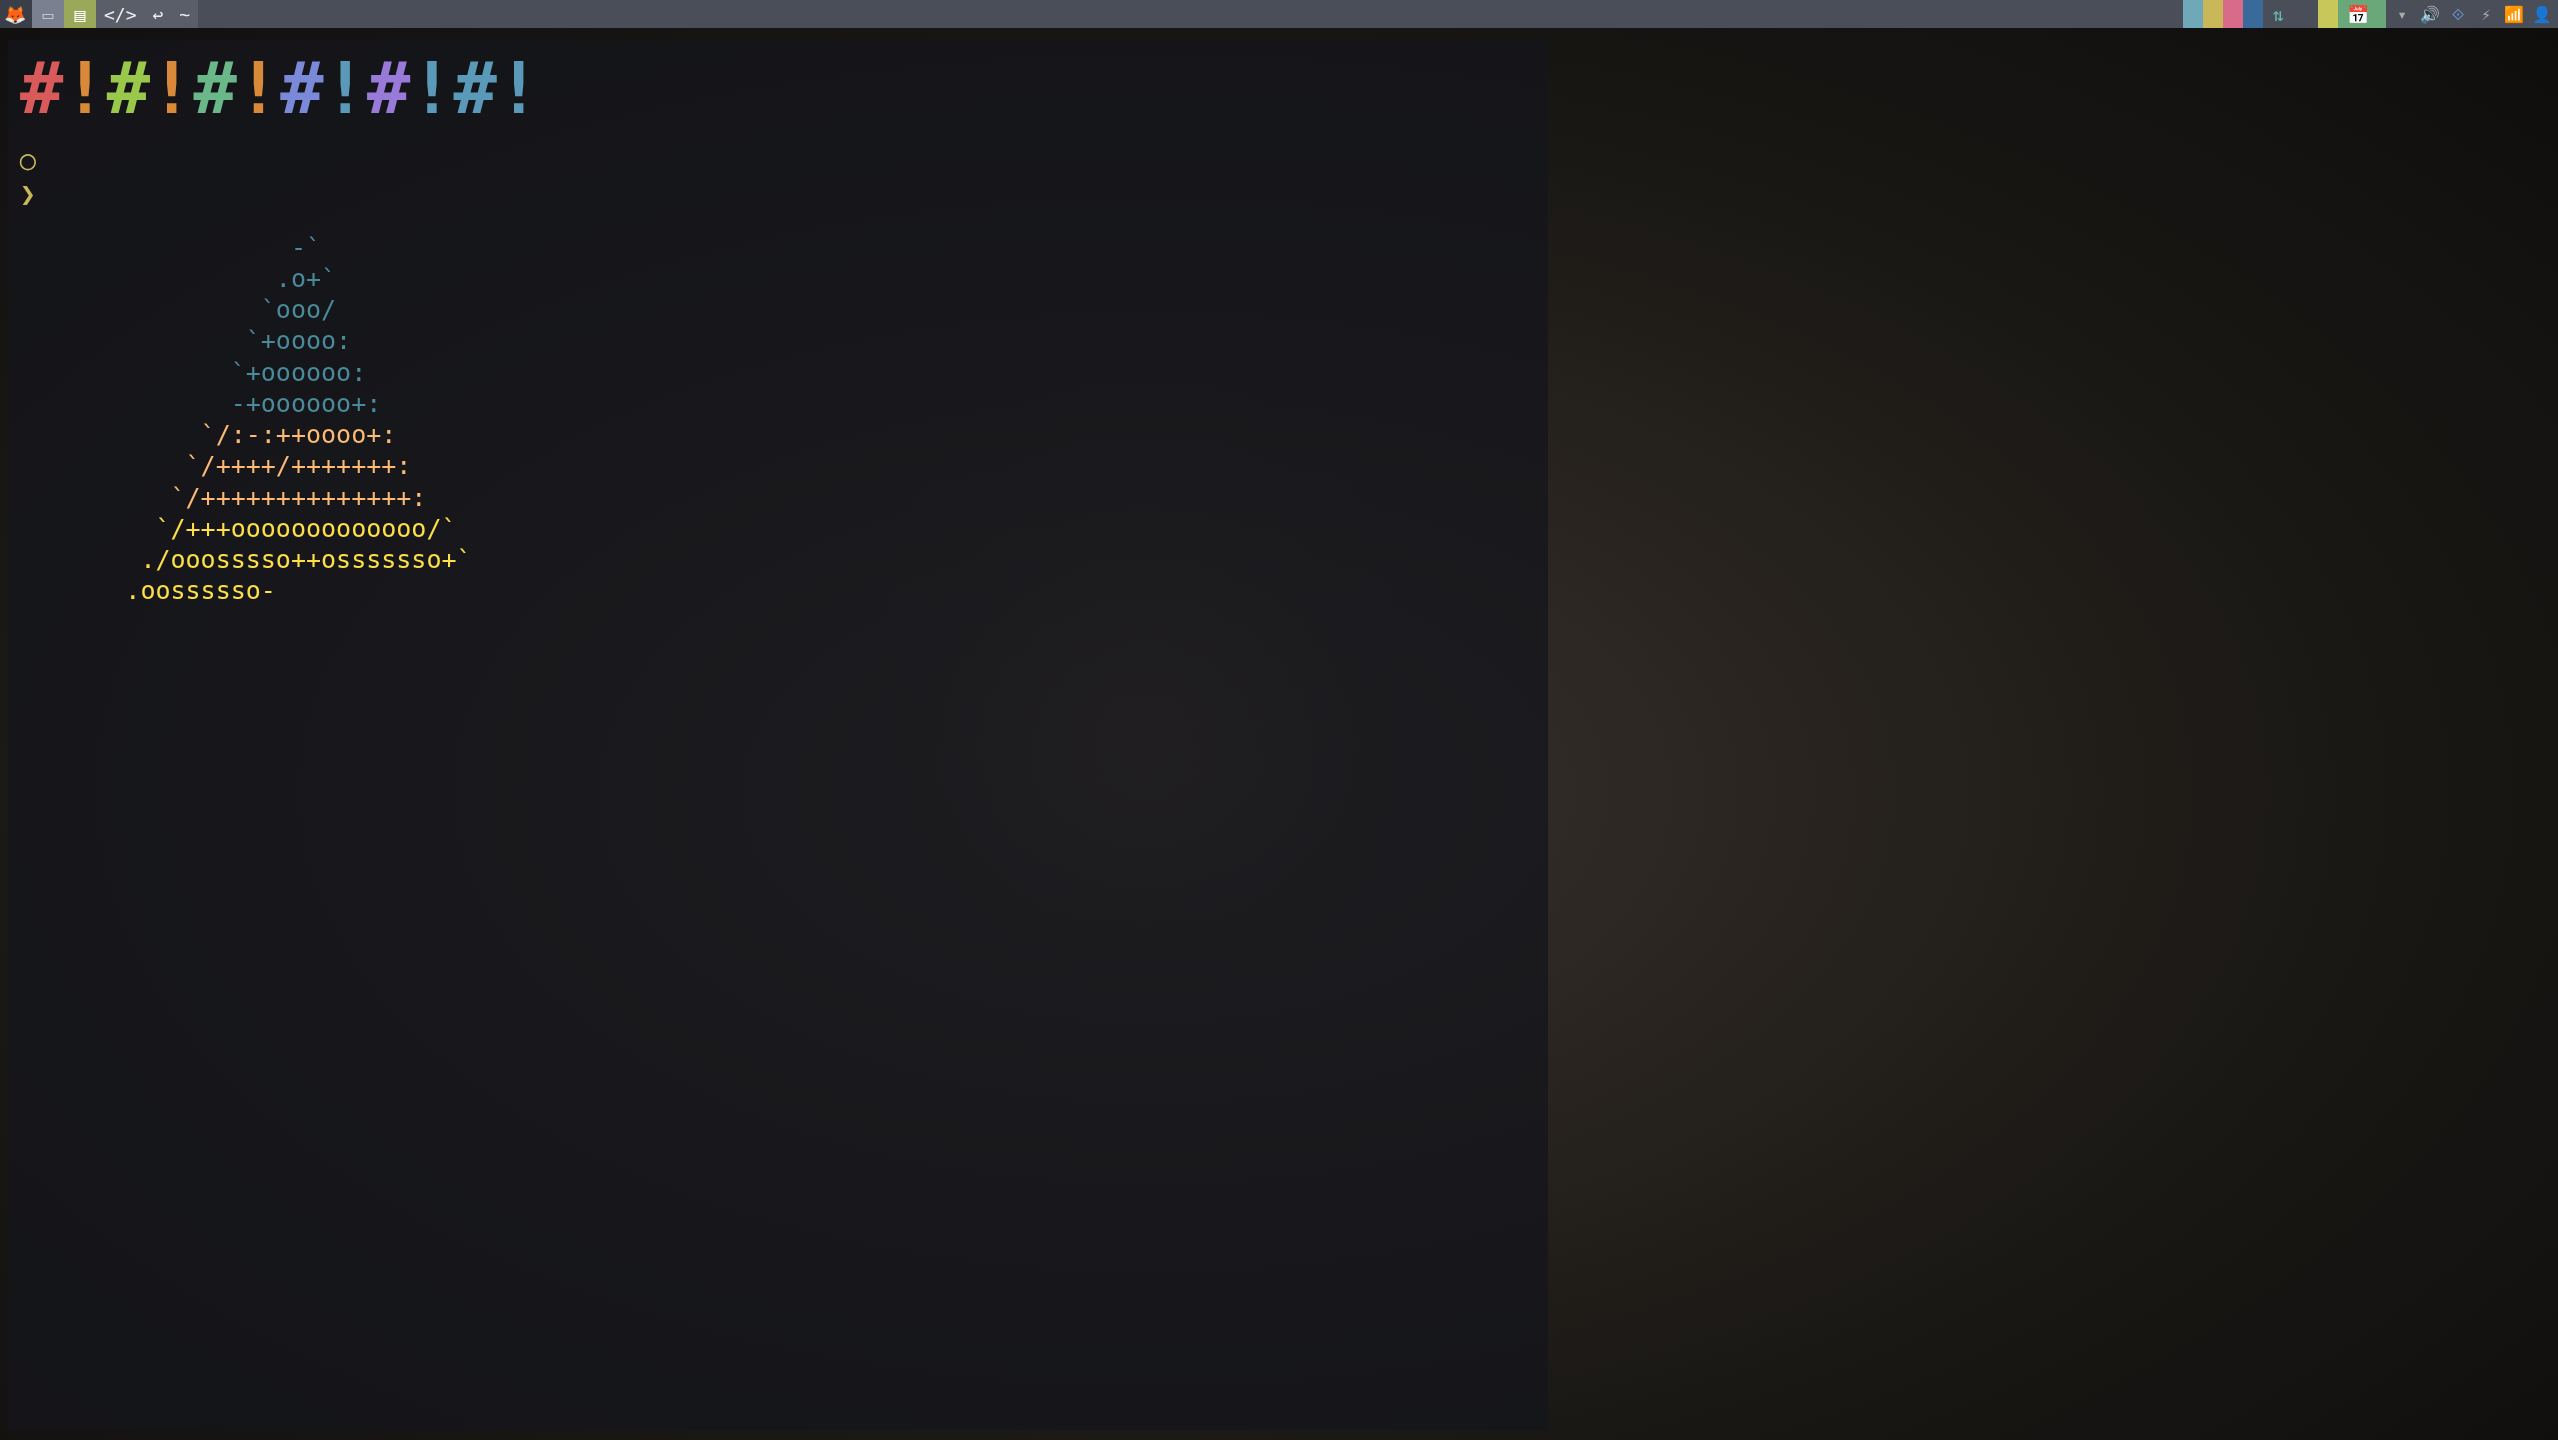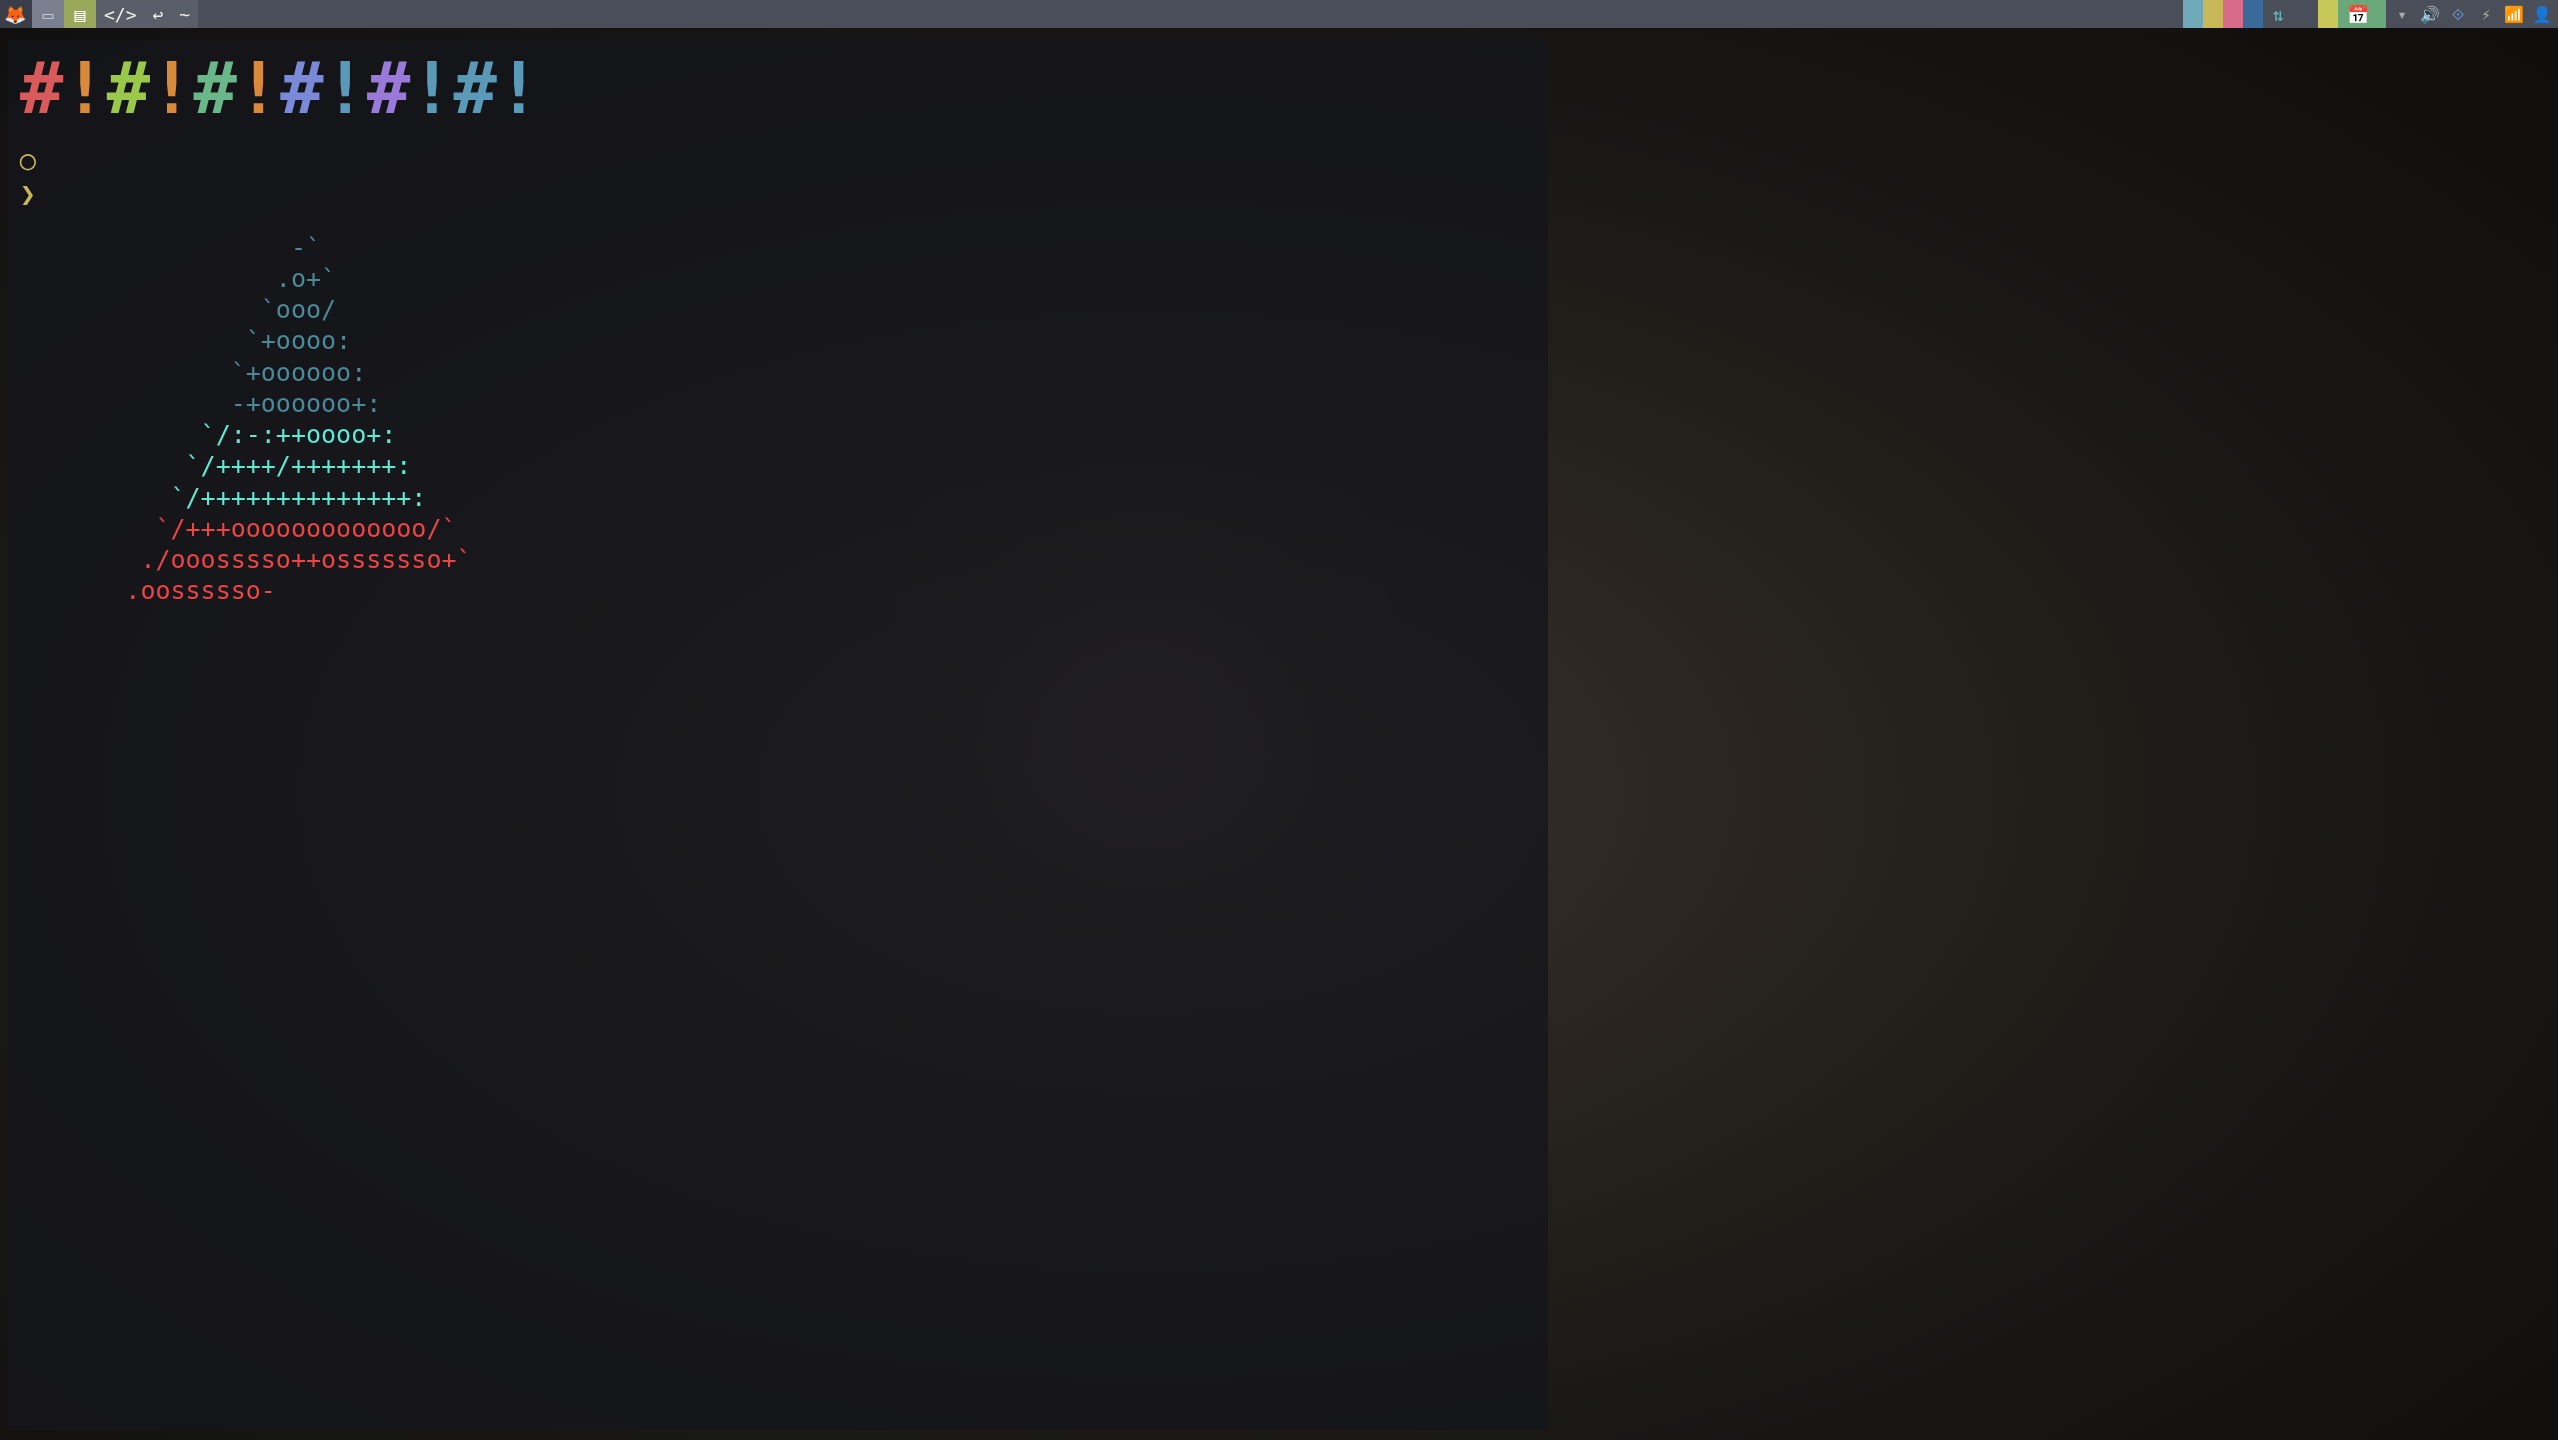--- a/index.html
+++ b/index.html
@@ -77,21 +77,21 @@
 .prompt-tilde { color: #5a9ab8; }
 .prompt-via { color: #8a9aa0; }
 .prompt-icon { color: #c8b85a; font-weight:bold; }
 .prompt-word { color: #c8cacf; font-weight: bold; }
 .prompt-arrow { color: #c8b85a; }
 .cmd { color: #c8ccd4; }
 .pipe { color: #8a9aa0; }
 
 .neofetch { display: flex; margin-top: 20px; gap: 40px; }
 .ascii-art { font-family: monospace; white-space: pre; font-size: 25px; line-height: 1.25; }
-.g0{color:#4a8a9a}.g1{color:#5eead4}.g2{color:#ef4444}
+.g0{color:#4a8a9a}.g1{color:#fdba74}.g2{color:#fde047}
 </style>
 </head>
 <body>
 
 <div class="wallpaper"></div>
 
 <div class="topbar">
   <div class="topbar-left">
     <div class="topbar-workspace" style="background:#3a3e48;color:#888">🦊</div>
     <div class="topbar-workspace ws-active-1">▭</div>

